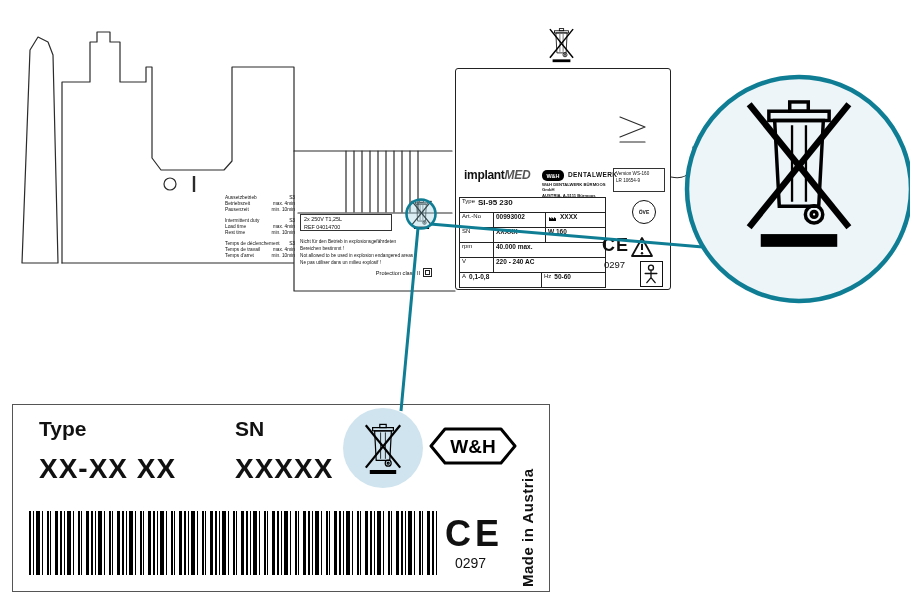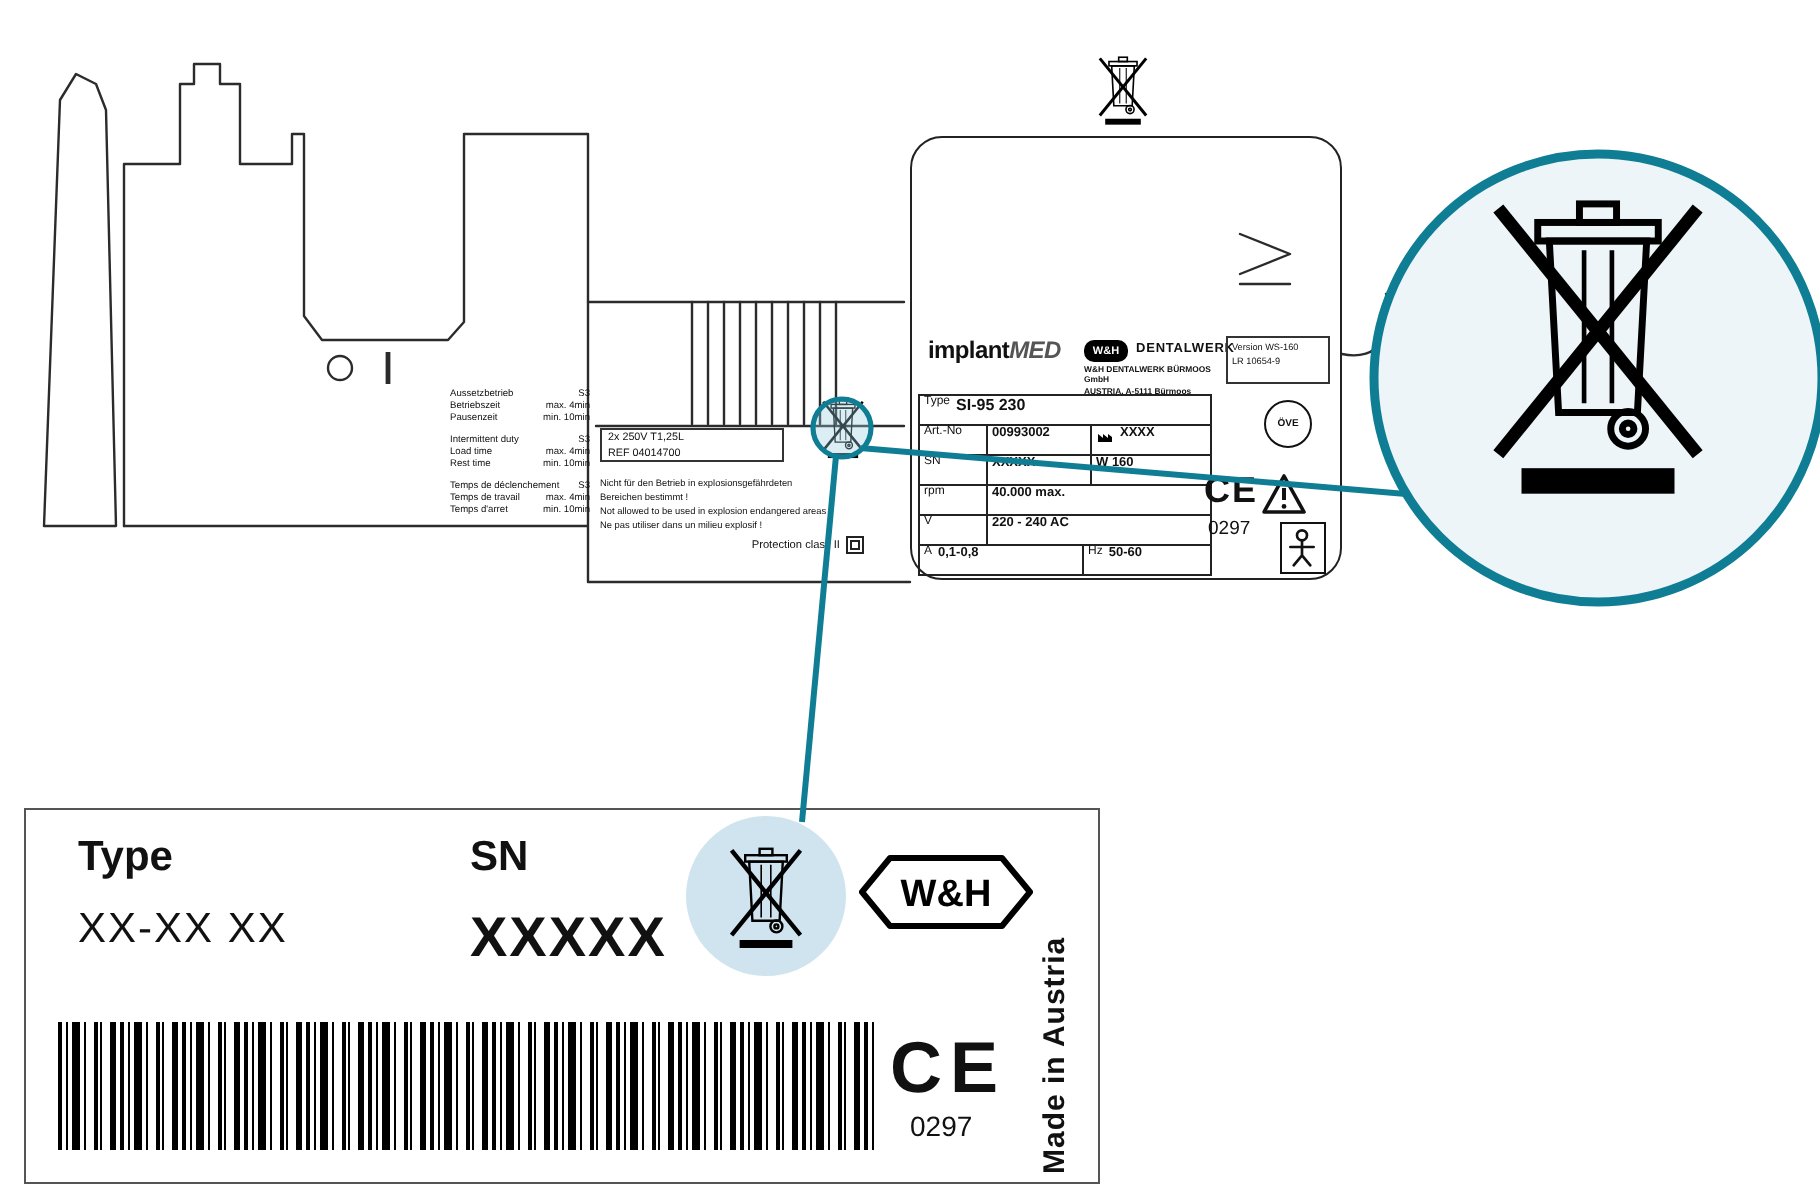--- a/index.html
+++ b/index.html
@@ -25,21 +25,21 @@
   .explosion{left:300px;top:238px;width:132px;font-size:4.7px;line-height:1.5;}
 
   
   .protection{left:318px;top:268px;width:114px;display:flex;justify-content:flex-end;
               align-items:center;gap:3px;font-size:5.6px;}
   .class2{width:7px;height:7px;border:1px solid #222;display:flex;align-items:center;justify-content:center;}
   .class2 i{display:block;width:3px;height:3px;border:1px solid #222;}
 
   
   .plate{left:455px;top:68px;width:216px;height:222px;border:1.4px solid #222;
-         border-radius:16px;box-sizing:border-box;background:transparent;}
+         border-radius:3px;box-sizing:border-box;background:transparent;}
   .brand{left:8px;top:99px;font-size:12px;font-weight:bold;letter-spacing:-.3px;white-space:nowrap;}
   .brand i{font-style:italic;color:#555;}
   .wh-pill{left:86px;top:101px;width:22px;height:11px;background:#000;color:#fff;border-radius:5px;
            font-size:5.5px;font-weight:bold;display:flex;align-items:center;justify-content:center;}
   .dentalwerk{left:112px;top:102px;font-size:6.5px;font-weight:bold;letter-spacing:.4px;}
   .addr{left:86px;top:113px;width:70px;font-size:4.2px;font-weight:bold;line-height:1.3;}
   .verbox{left:157px;top:99px;width:52px;height:24px;border:1px solid #333;font-size:4.6px;
           line-height:1.6;padding:1px 2px;box-sizing:border-box;}
   .ptable{left:3px;top:128px;width:146px;border-top:1px solid #222;border-left:1px solid #222;}
   .prow{display:flex;}
@@ -49,21 +49,21 @@
   .tbig{font-weight:bold;font-size:8px;}
   .ove{left:176px;top:131px;width:22px;height:22px;border:1.6px solid #111;border-radius:50%;
        font-size:5px;font-weight:bold;display:flex;align-items:center;justify-content:center;}
   .ce-plate{left:146px;top:166px;font-size:18px;font-weight:bold;letter-spacing:1px;}
   .nb-plate{left:148px;top:190px;font-size:9.5px;}
   .person{left:184px;top:192px;width:23px;height:26px;border:1.6px solid #111;box-sizing:border-box;}
 
   
   .blabel{left:12px;top:404px;width:538px;height:188px;border:1.2px solid #555;background:#fff;box-sizing:border-box;}
   .bl-type-l{left:26px;top:12px;font-size:21px;font-weight:bold;}
-  .bl-type-v{left:26px;top:48px;font-size:21px;font-weight:normal;letter-spacing:1px;}
+  .bl-type-v{left:26px;top:48px;font-size:28px;font-weight:bold;letter-spacing:1px;}
   .bl-sn-l{left:222px;top:12px;font-size:21px;font-weight:bold;}
   .bl-sn-v{left:222px;top:48px;font-size:28px;font-weight:bold;letter-spacing:1px;}
   .bl-circle{left:330px;top:3px;width:80px;height:80px;border-radius:50%;background:#cfe4ee;
              display:flex;align-items:center;justify-content:center;}
   .bl-logo{left:412px;top:20px;}
   .barcode{left:16px;top:106px;width:408px;height:64px;
     background:repeating-linear-gradient(90deg,#000 0 2px,#fff 2px 4px,#000 4px 5px,#fff 5px 7px,
       #000 7px 11px,#fff 11px 13px,#000 13px 14px,#fff 14px 18px,#000 18px 20px,#fff 20px 21px,
       #000 21px 22px,#fff 22px 26px,#000 26px 29px,#fff 29px 31px);}
   .bl-ce{left:432px;top:108px;font-size:36px;font-weight:bold;letter-spacing:4px;}

